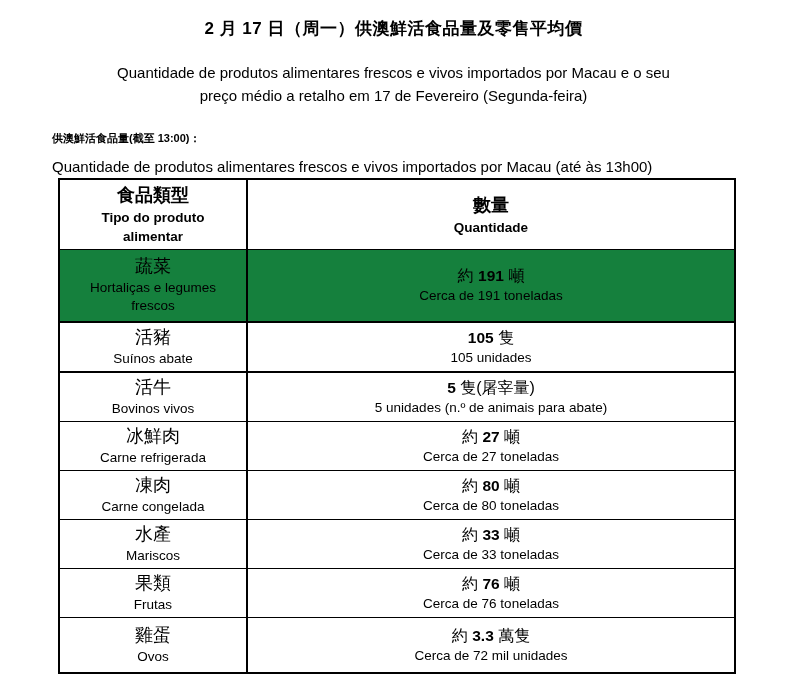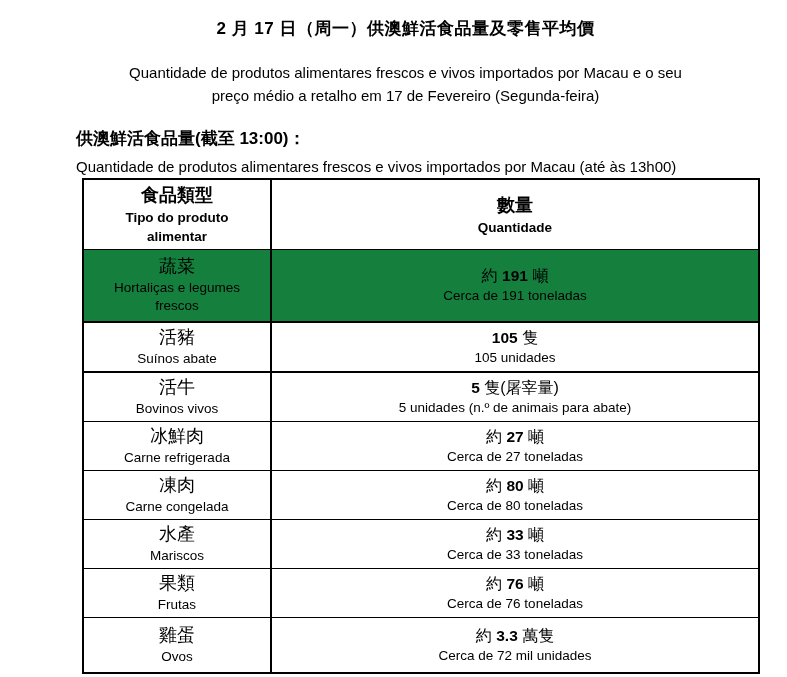--- a/index.html
+++ b/index.html
@@ -4,39 +4,39 @@
 <style>
   * { box-sizing: border-box; }
   html, body { margin: 0; padding: 0; }
   body {
     width: 787px; height: 677px;
     background: #ffffff;
     color: #000000;
     font-family: "Liberation Sans", "DejaVu Sans", sans-serif;
     overflow: hidden;
   }
-  .doc { position: relative; width: 787px; height: 677px; padding-left: 24px; }
+  .doc { position: relative; width: 787px; height: 677px; }
 
   .title {
     padding-top: 17px;
     text-align: center;
     font-size: 17px;
     font-weight: bold;
     line-height: 24px;
     letter-spacing: 0.5px;
   }
   .subtitle {
     margin-top: 20px;
     text-align: center;
     font-size: 15px;
     line-height: 23px;
   }
   .section { margin: 20px 0 0 52px; }
   .section-heading {
-    font-size: 17px;
+    font-size: 11px;
     font-weight: bold;
     line-height: 23px;
   }
   .section-sub {
     margin-top: 7px;
     font-size: 15px;
     line-height: 20px;
   }
 
   table.supply {

